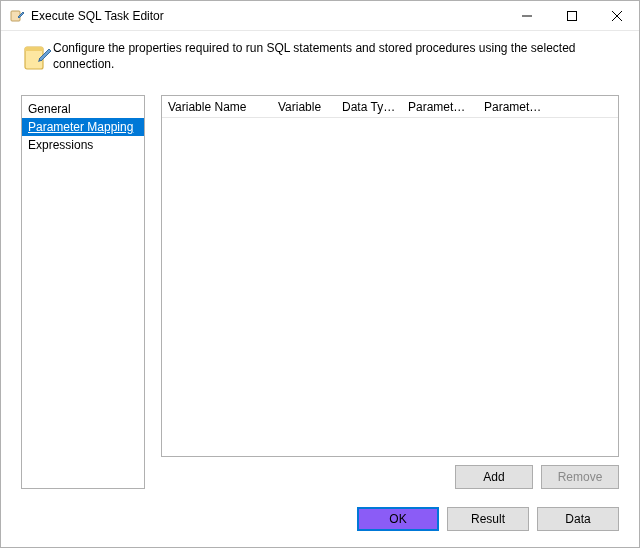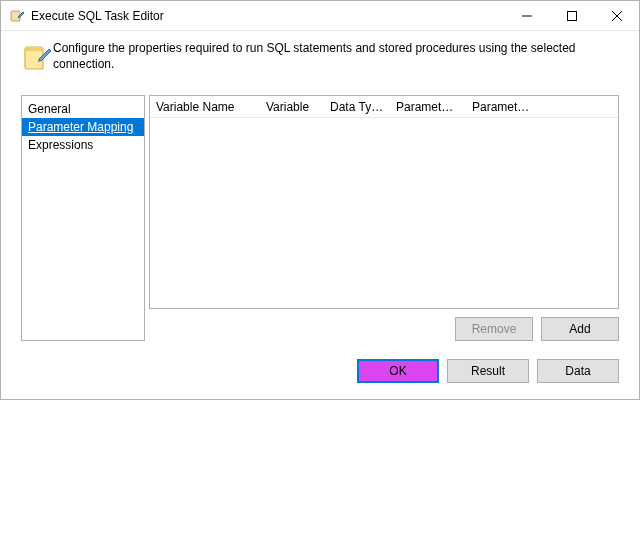--- a/index.html
+++ b/index.html
@@ -9,21 +9,21 @@
     }
     body {
       margin: 0;
       background: #fff;
       width: 640px;
       height: 551px;
       overflow: hidden;
     }
     .window {
       width: 640px;
-      height: 400px;
+      height: 548px;
       background: #fff;
       border: 1px solid #b0b0b0;
       display: flex;
       flex-direction: column;
     }
     .titlebar {
       height: 30px;
       display: flex;
       align-items: center;
       border-bottom: 1px solid #e8e8e8;
@@ -73,21 +73,21 @@
     .info-text {
       color: #000;
       padding-top: 0;
       line-height: 1.3;
     }
 
     .body-area {
       flex: 1;
       display: flex;
       padding: 10px 20px 4px 20px;
-      gap: 4px;
+      gap: 16px;
       min-height: 0;
     }
     .nav-panel {
       width: 124px;
       border: 1px solid #b0b0b0;
       background: #fff;
       padding: 4px 0;
       overflow: hidden;
     }
     .nav-item {
@@ -149,21 +149,21 @@
       display: flex;
       align-items: center;
       justify-content: center;
       padding: 0 10px;
     }
     .btn.disabled {
       color: #8a8a8a;
     }
     .btn.primary {
       border: 2px solid #0078d7;
-      background: #d946ef;
+      background: #8b5cf6;
     }
 
     .footer {
       display: flex;
       justify-content: flex-end;
       gap: 8px;
       padding: 14px 20px 16px 20px;
     }
     .footer .btn {
       min-width: 82px;
@@ -227,22 +227,22 @@
         <div class="grid-header">
           <div class="grid-col" style="width:110px">Variable Name</div>
           <div class="grid-col" style="width:64px">Variable</div>
           <div class="grid-col" style="width:66px">Data Type</div>
           <div class="grid-col" style="width:76px">Parameter ...</div>
           <div class="grid-col" style="width:76px">Parameter ...</div>
         </div>
         <div class="grid-body"></div>
       </div>
       <div class="grid-buttons">
+        <div class="btn">Add</div>
         <div class="btn disabled">Remove</div>
-        <div class="btn">Add</div>
       </div>
     </div>
 
   </div>
 
   <div class="footer">
     <div class="btn primary">OK</div>
     <div class="btn">Result</div>
     <div class="btn">Data</div>
   </div>

